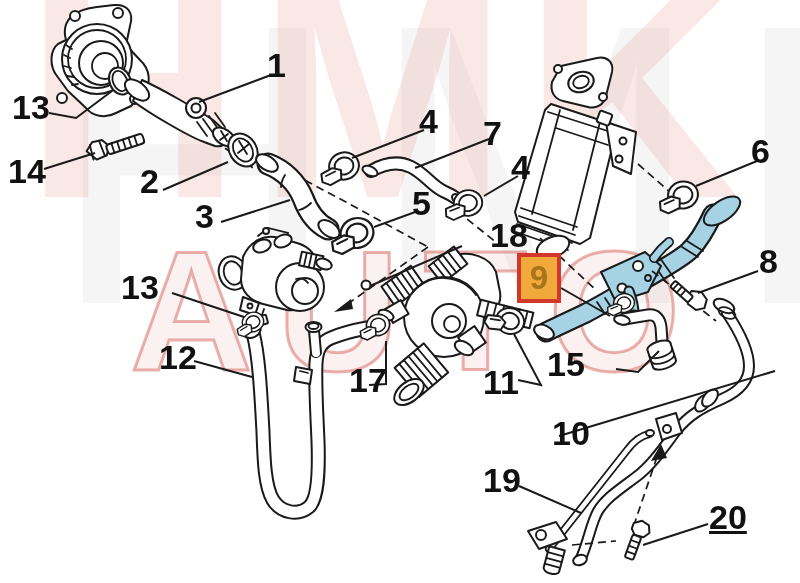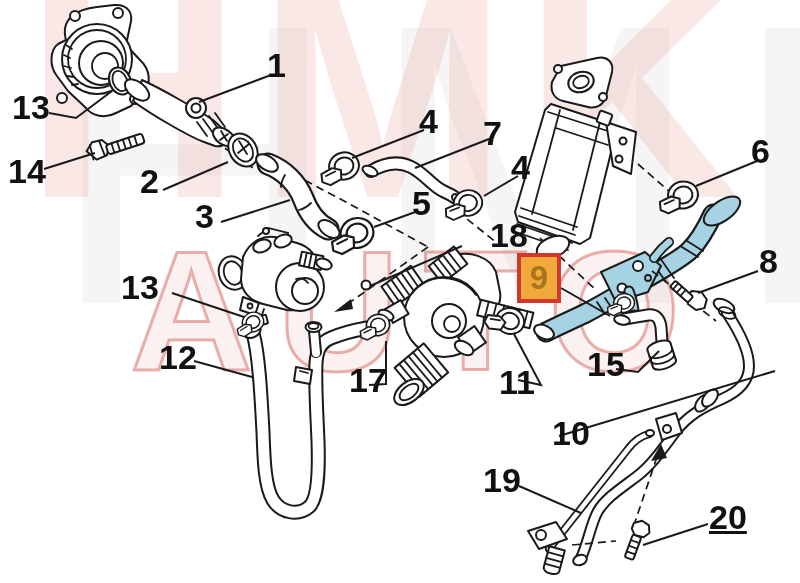--- a/index.html
+++ b/index.html
@@ -318,22 +318,22 @@
       <div class="callout" style="left: 140px; top: 164px;">2</div>
       <div class="callout" style="left: 195px; top: 199px;">3</div>
       <div class="callout" style="left: 419px; top: 104px;">4</div>
       <div class="callout" style="left: 483px; top: 116px;">7</div>
       <div class="callout" style="left: 511px; top: 150px;">4</div>
       <div class="callout" style="left: 412px; top: 186px;">5</div>
       <div class="callout" style="left: 477px; top: 218px; margin-left: 13px;">18</div>
       <div class="callout" style="left: 751px; top: 134px;">6</div>
       <div class="callout" style="left: 759px; top: 244px;">8</div>
       <div class="callout callout-hl" style="left: 517px; top: 253px;">9</div>
-      <div class="callout" style="left: 483px; top: 365px; margin-left: 16px;">11</div>
-      <div class="callout" style="left: 587px; top: 347px; text-align: center;">15</div>
+      <div class="callout" style="left: 483px; top: 365px;">11</div>
+      <div class="callout" style="left: 547px; top: 347px; text-align: center;">15</div>
       <div class="callout" style="left: 523px; top: 416px; margin-left: 29px;">10</div>
       <div class="callout" style="left: 159px; top: 340px;">12</div>
       <div class="callout" style="left: 121px; top: 270px;">13</div>
       <div class="callout" style="left: 8px; top: 154px;">14</div>
       <div class="callout" style="left: 12px; top: 90px;">13</div>
       <div class="callout" style="left: 349px; top: 363px;">17</div>
       <div class="callout" style="left: 483px; top: 463px; text-align: right;">19</div>
       <div class="callout" style="left: 709px; top: 500px; text-decoration: underline;">20</div>
     </div>
 </div>

